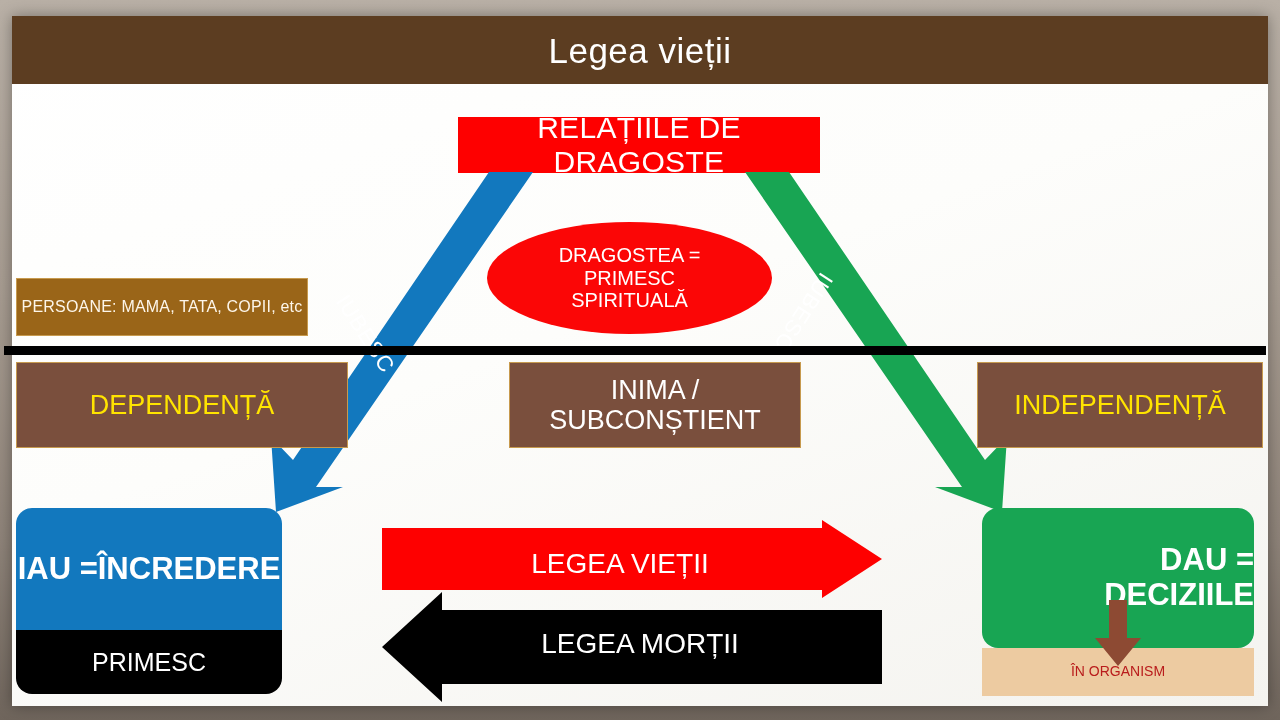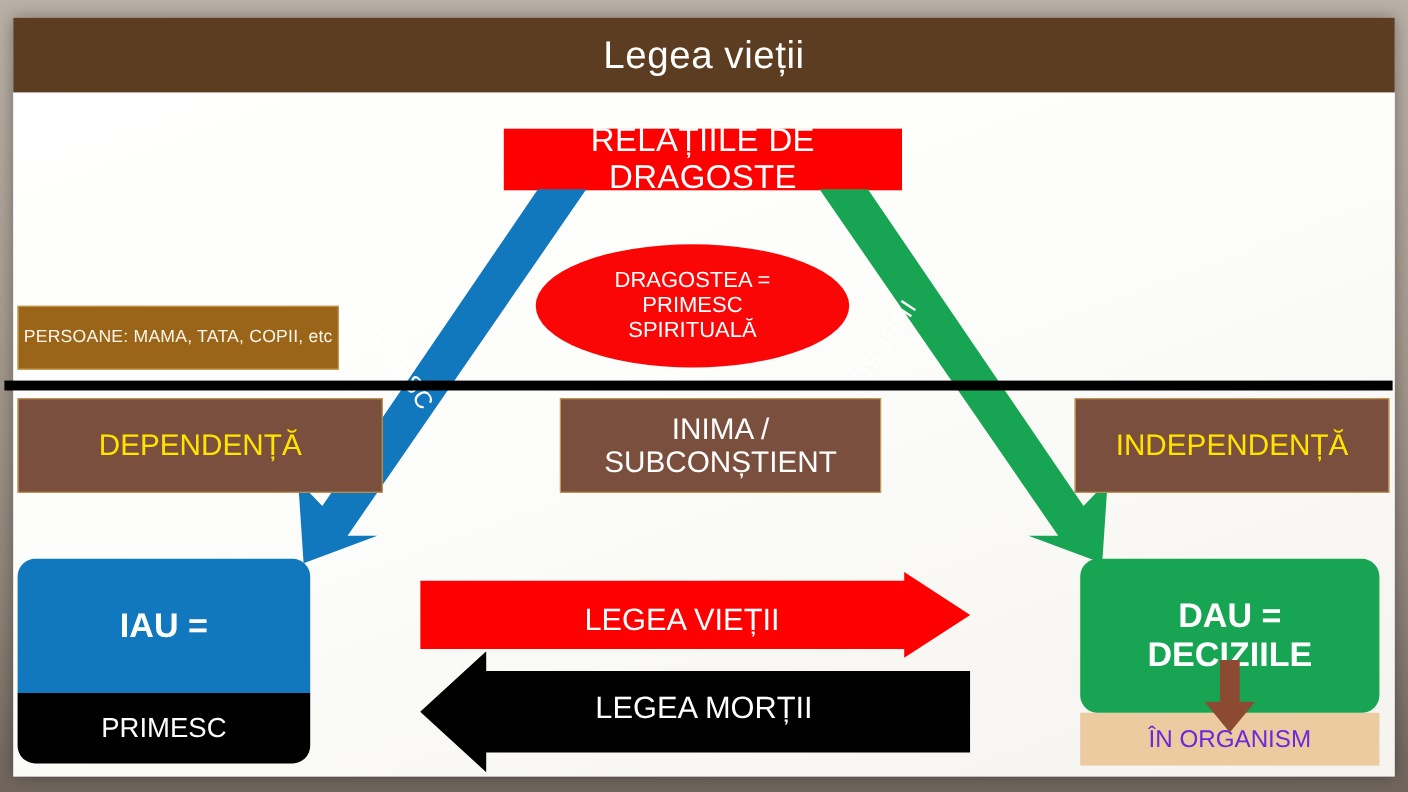--- a/index.html
+++ b/index.html
@@ -146,26 +146,27 @@
   
   #dau {
     left: 982px; top: 508px; width: 272px; height: 140px;
     background: #18a553;
     border-radius: 16px;
     color: #ffffff;
     font-size: 31px;
     font-weight: bold;
     flex-direction: column;
     z-index: 2;
+    align-items: flex-end;
   }
   #organism {
     left: 982px; top: 648px; width: 272px; height: 48px;
     background: #edcba1;
-    color: #6d28d9;
-    font-size: 22px;
+    color: #b91c1c;
+    font-size: 14px;
   }
   #down-arrow {
     position: absolute;
     left: 1094px; top: 600px; width: 48px; height: 66px;
     z-index: 4;
   }
 
   
   .diag { position: absolute; left: 0; top: 0; width: 1280px; height: 720px; pointer-events: none; }
 
@@ -252,20 +253,21 @@
   </svg>
   <div class="arrow-text" id="txt-life">LEGEA VIEȚII</div>
 
   <svg id="arrow-death" viewBox="0 0 500 110" preserveAspectRatio="none">
     <polygon fill="#000000" points="500,18 60,18 60,0 0,55 60,110 60,92 500,92"></polygon>
   </svg>
   <div class="arrow-text" id="txt-death">LEGEA MORȚII</div>
 
   <div class="box" id="iau">
     <span>IAU =</span>
+    <span>ÎNCREDERE</span>
   </div>
   <div class="box" id="primesc">PRIMESC</div>
 
   <div class="box" id="dau">
     <span>DAU =</span>
     <span>DECIZIILE</span>
   </div>
   <svg id="down-arrow" viewBox="0 0 48 66">
     <polygon fill="#8d4a33" points="15,0 33,0 33,38 47,38 24,66 1,38 15,38"></polygon>
   </svg>

